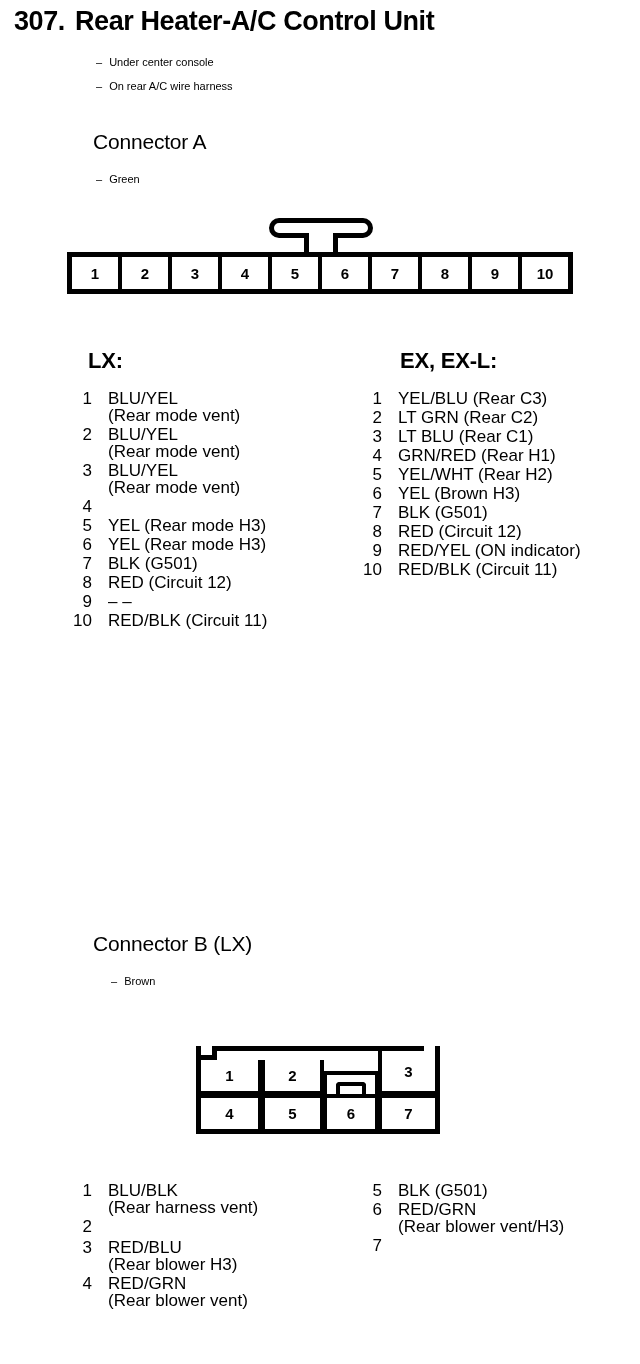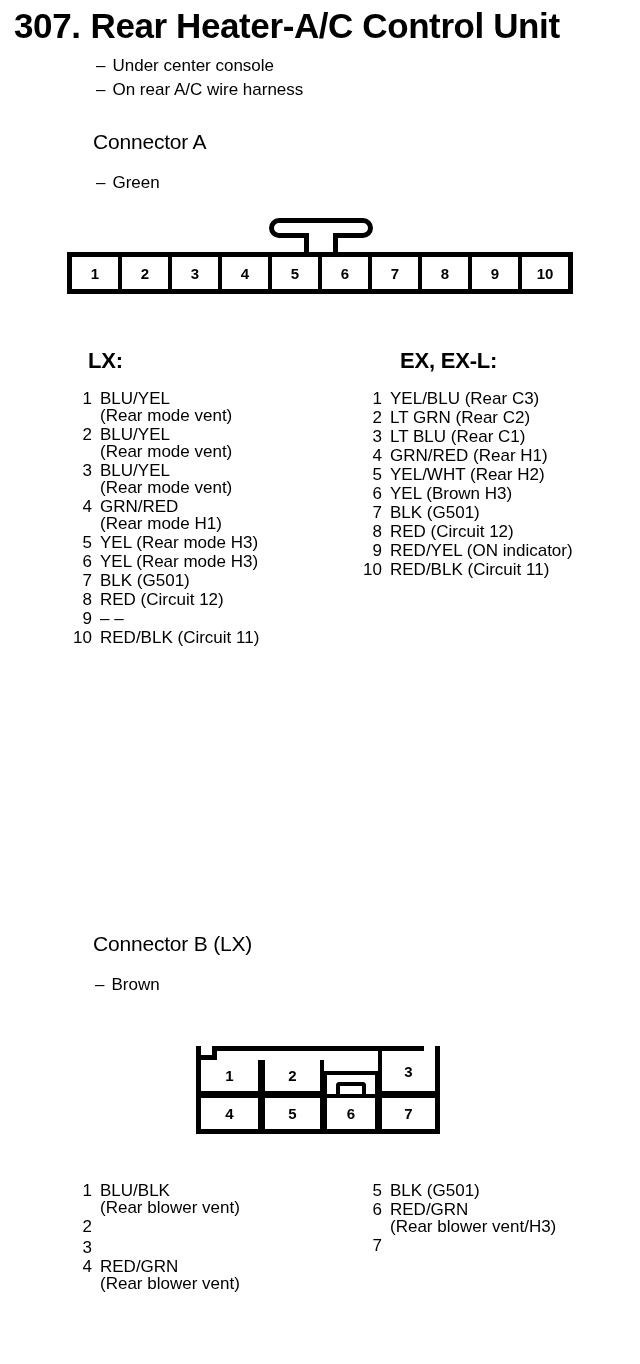--- a/index.html
+++ b/index.html
@@ -15,31 +15,31 @@
     font-family: "Liberation Sans", sans-serif;
     color: #000000;
     -webkit-font-smoothing: none;
   }
 
   
   .page-title {
     position: absolute;
     left: 14px;
     top: 6px;
-    font-size: 35px;
+    font-size: 27px;
     font-weight: bold;
     letter-spacing: -0.4px;
     white-space: nowrap;
   }
   .title-num { margin-right: 10px; }
 
   .bullet-line {
     position: absolute;
     left: 96px;
-    font-size: 17px;
+    font-size: 11px;
     white-space: nowrap;
   }
   .bullet-line .dash { margin-right: 7px; }
 
   .section-head {
     position: absolute;
     left: 93px;
     font-size: 21px;
     font-weight: normal;
     letter-spacing: -0.2px;
@@ -128,21 +128,21 @@
     align-items: flex-start;
     margin-bottom: 2px;
   }
   .pin-num {
     width: 26px;
     text-align: right;
     flex: 0 0 26px;
     white-space: nowrap;
   }
   .pin-text {
-    margin-left: 8px;
+    margin-left: 16px;
     white-space: pre-line;
   }
   .pin-row.blank .pin-text { min-height: 19px; }
 
   
   #connector-b {
     position: absolute;
     left: 196px;
     top: 1046px;
     width: 244px;
@@ -262,22 +262,20 @@
       <span class="pin-text">BLU/YEL
 (Rear mode vent)</span>
     </div>
     <div class="pin-row">
       <span class="pin-num">3</span>
       <span class="pin-text">BLU/YEL
 (Rear mode vent)</span>
     </div>
     <div class="pin-row">
       <span class="pin-num">4</span>
-      <span class="pin-text">GRN/RED
-(Rear mode H1)</span>
     </div>
     <div class="pin-row">
       <span class="pin-num">5</span>
       <span class="pin-text">YEL (Rear mode H3)</span>
     </div>
     <div class="pin-row">
       <span class="pin-num">6</span>
       <span class="pin-text">YEL (Rear mode H3)</span>
     </div>
     <div class="pin-row">
@@ -336,21 +334,21 @@
       <span class="pin-num">9</span>
       <span class="pin-text">RED/YEL (ON indicator)</span>
     </div>
     <div class="pin-row">
       <span class="pin-num">10</span>
       <span class="pin-text">RED/BLK (Circuit 11)</span>
     </div>
   </div>
 
 <div class="section-head" style="top:932px">Connector B (LX)</div>
-<div class="bullet-line" style="left:95px; top:975px">
+<div class="bullet-line" style="left:111px; top:975px">
   <span class="dash">–</span><span>Brown</span>
 </div>
 
 <div id="connector-b">
   <div class="conn-b-outline"></div>
   <div class="conn-b-notch left"></div>
   <div class="conn-b-notch right"></div>
   <div class="conn-b-recess"></div>
   <div class="conn-b-latch"></div>
   <div class="conn-b-cell cb1">1</div>
@@ -359,28 +357,30 @@
   <div class="conn-b-cell cb4">4</div>
   <div class="conn-b-cell cb5">5</div>
   <div class="conn-b-cell cb6">6</div>
   <div class="conn-b-cell cb7">7</div>
 </div>
 
 <div class="pin-list" id="b-left-list" style="left:66px;  top:1182px; width:290px">
     <div class="pin-row">
       <span class="pin-num">1</span>
       <span class="pin-text">BLU/BLK
-(Rear blower vent)</span>
+(Rear harness vent)</span>
     </div>
     <div class="pin-row blank">
       <span class="pin-num">2</span>
       <span class="pin-text"></span>
     </div>
     <div class="pin-row">
       <span class="pin-num">3</span>
+      <span class="pin-text">RED/BLU
+(Rear blower H3)</span>
     </div>
     <div class="pin-row">
       <span class="pin-num">4</span>
       <span class="pin-text">RED/GRN
 (Rear blower vent)</span>
     </div>
   </div>
 <div class="pin-list" id="b-right-list" style="left:356px; top:1182px; width:280px">
     <div class="pin-row">
       <span class="pin-num">5</span>

